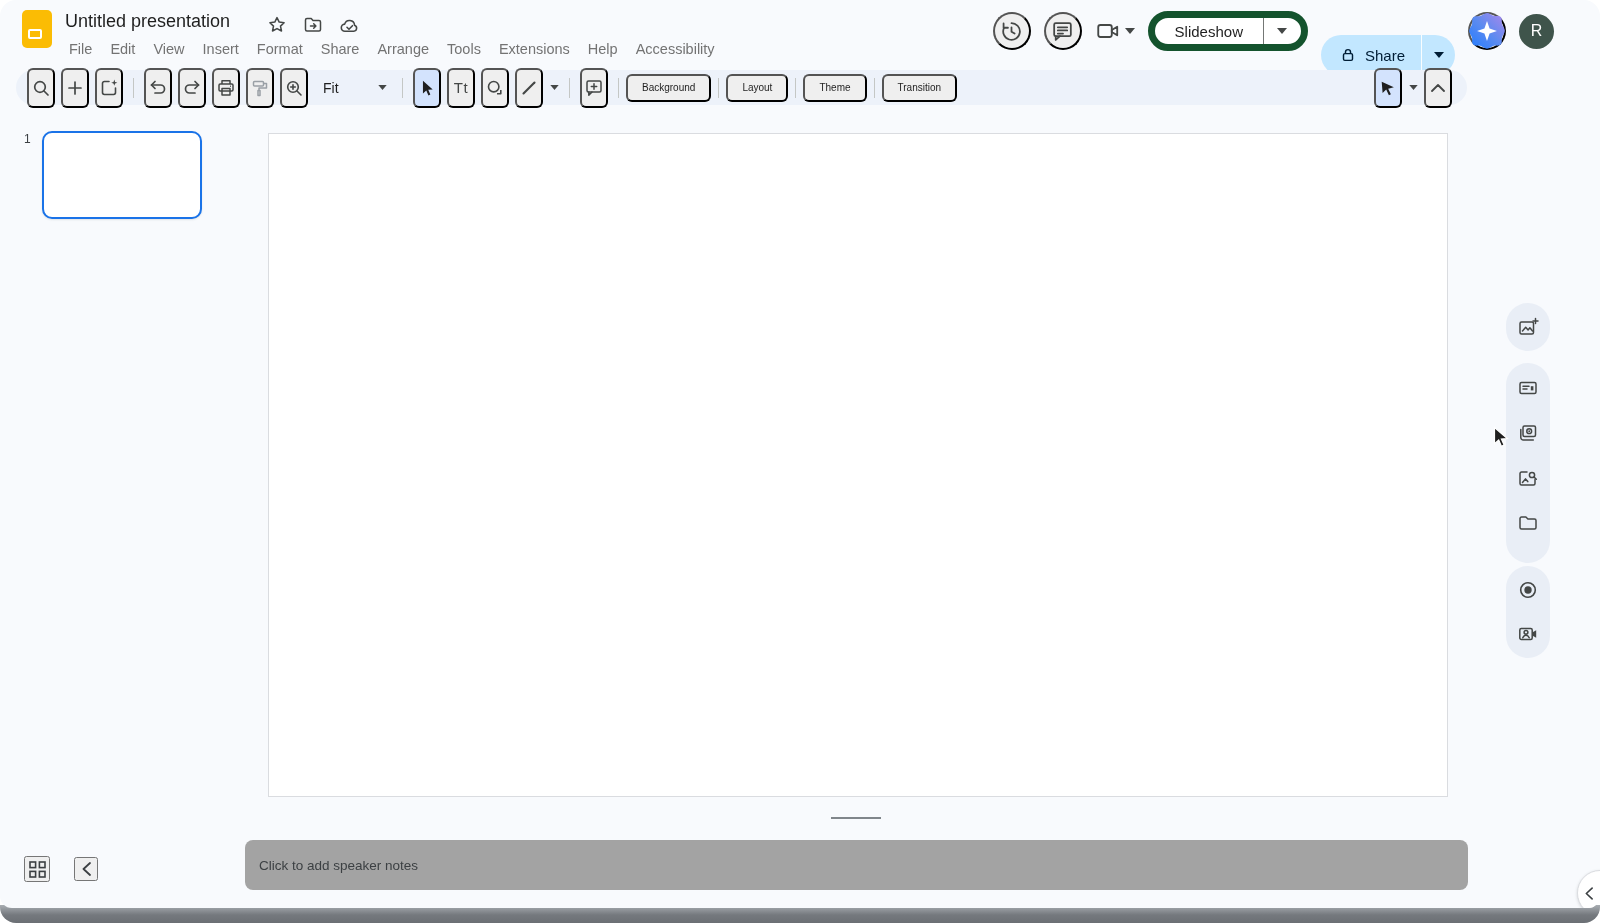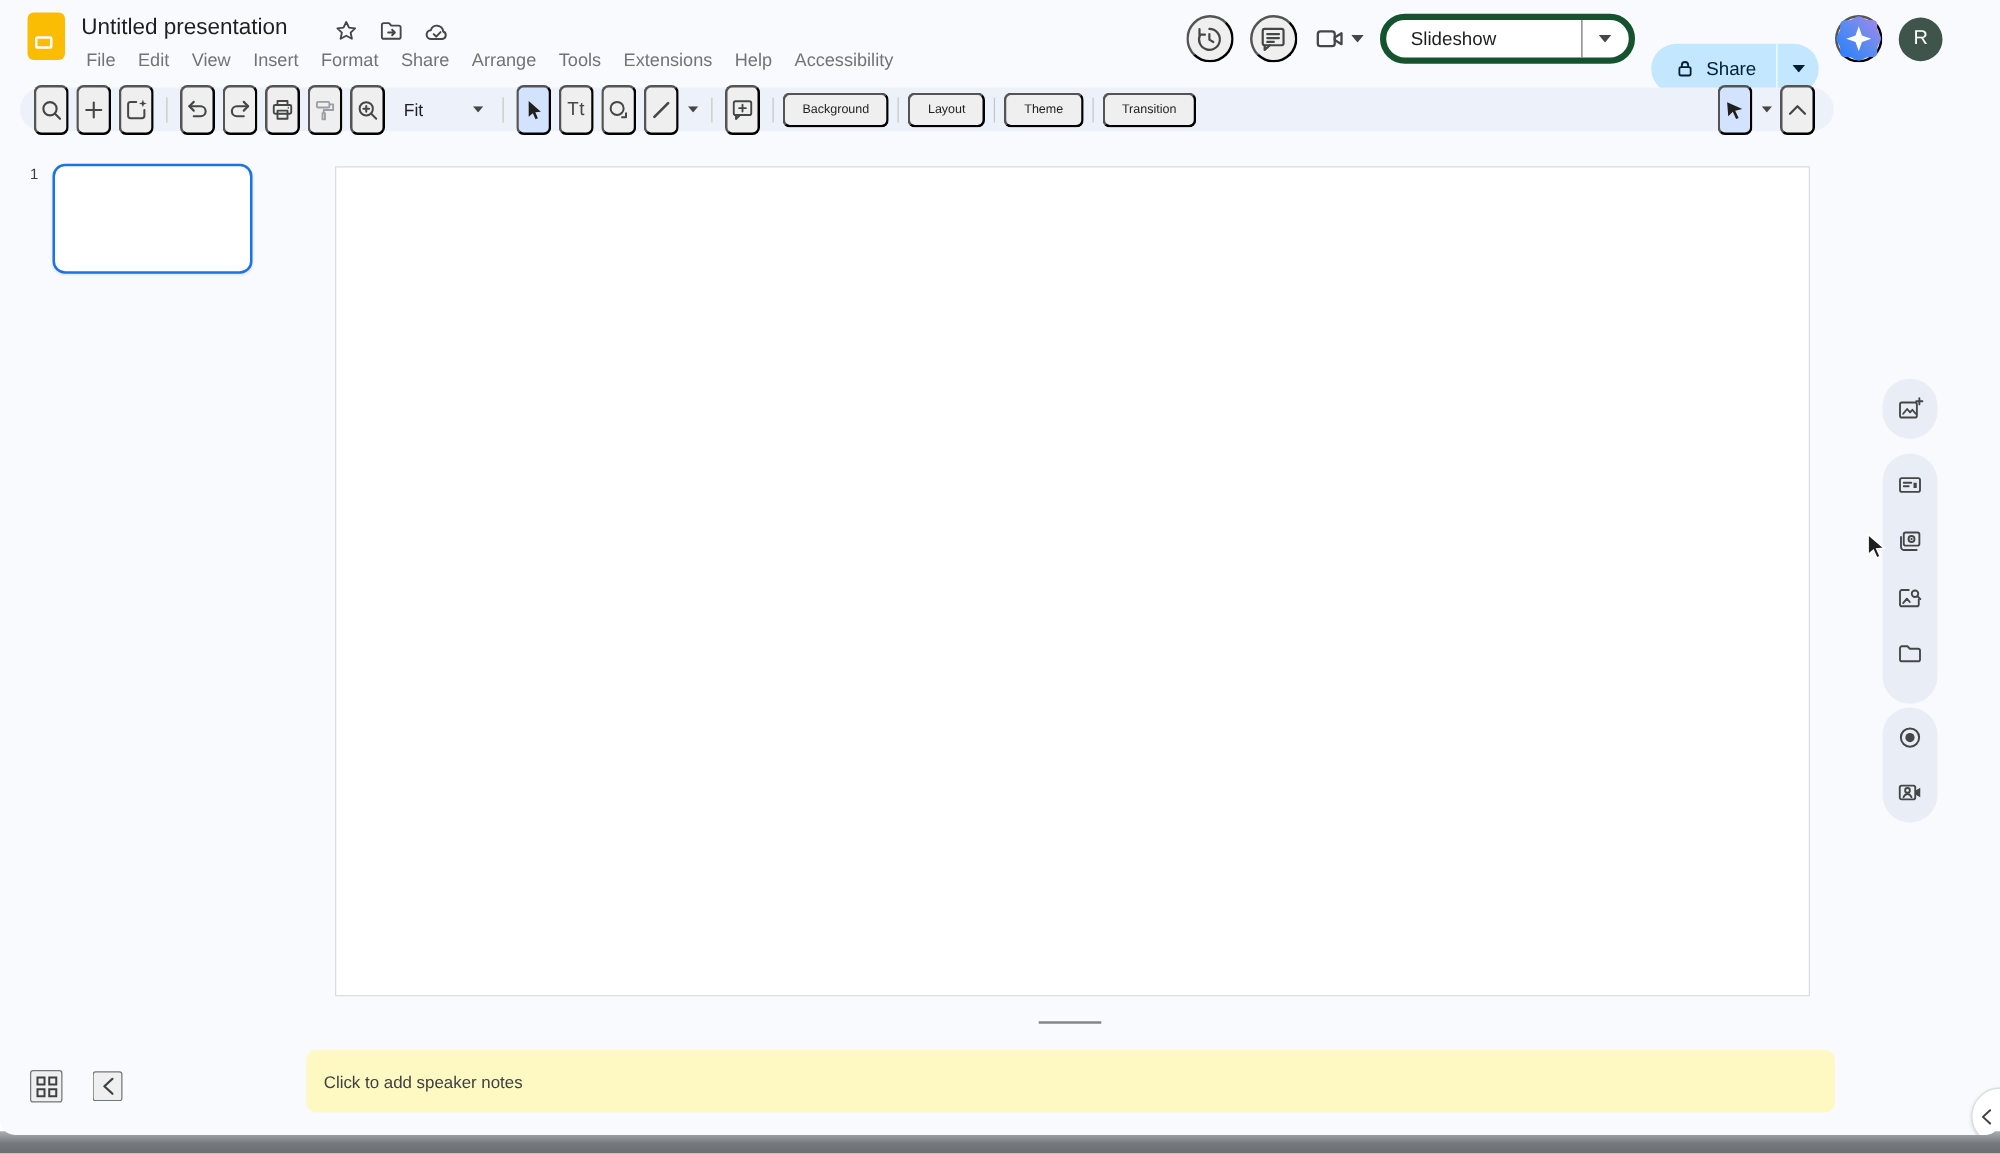--- a/index.html
+++ b/index.html
@@ -1,36 +1,36 @@
 <!DOCTYPE html>
 <html><head>
 <meta charset="utf-8">
 <style>
   * { margin:0; padding:0; box-sizing:border-box; }
   html,body { width:1600px; height:923px; font-family:"Liberation Sans", sans-serif; }
-  .app { position:relative; width:1600px; height:923px; overflow:hidden; background:#fff; }
+  .app { position:relative; width:1600px; height:923px; overflow:hidden; background:#fff;border-radius:16px; }
   .bottom-strip { position:absolute; left:0; bottom:0; width:100%; height:18px;
     background:linear-gradient(180deg,#a9aeb3 0%,#75797e 55%,#6b6f74 100%); }
   .content { position:absolute; left:0; top:0; width:1600px; height:908px;
     background:#f8fafd; border-radius:0 0 12px 12px; overflow:hidden; z-index:2; }
 
   
   .logo { position:absolute; left:22px; top:10px; width:30px; height:38px; background:#fbbc04; border-radius:5px; }
   .logo .inner { position:absolute; left:6px; top:19px; width:14px; height:10px; border:2.4px solid #fff; border-radius:2px; }
   .doc-title { position:absolute; left:65px; top:11px; font-size:18px; color:#1f1f1f; white-space:nowrap; }
   .title-icons { position:absolute; left:265px; top:13px; display:flex; gap:12px; align-items:center; }
   .icon-btn { display:flex; align-items:center; justify-content:center; width:24px; height:24px; border-radius:50%; cursor:pointer; background:transparent; border:none; }
   .menubar { position:absolute; left:60px; top:36px; display:flex; height:26px; align-items:center; }
   .menubar span { padding:2px 9px; font-size:14.5px; color:#737373; border-radius:6px; cursor:pointer; }
 
   .hdr-right { position:absolute; top:10px; right:46px; display:flex; align-items:center; gap:13px; height:42px; }
   .hdr-icon { width:38px; height:38px; display:flex; align-items:center; justify-content:center; border-radius:50%; cursor:pointer; }
   .cam-group { display:flex; align-items:center; gap:4px; cursor:pointer; }
   .pill { height:40px; display:flex; align-items:stretch; border-radius:20px; overflow:hidden; }
-  .slideshow-pill { border:5px solid #14532d; background:#fff;gap:48px; }
+  .slideshow-pill { border:7px solid #14532d; background:#fff; }
   .slideshow-main { display:flex; align-items:center; padding:0 20px; font-size:15px; font-weight:500; color:#1f1f1f; cursor:pointer; }
   .slideshow-caret { display:flex; align-items:center; justify-content:center; width:38px; border-left:1px solid #747775; cursor:pointer; }
   .share-pill { background:#c2e7ff; color:#001d35;margin-top:48px; }
   .share-main { display:flex; align-items:center; gap:8px; padding:0 16px 0 18px; font-size:15px; font-weight:500; cursor:pointer; }
   .share-caret { display:flex; align-items:center; justify-content:center; width:34px; border-left:1px solid rgba(255,255,255,.9); cursor:pointer; }
   .avatar { width:35px; height:35px; border-radius:50%; background:#3f544b; color:#fff; font-size:16px; display:flex; align-items:center; justify-content:center; cursor:pointer; }
 
   
   .toolbar { position:absolute; left:16px; top:70px; width:1451px; height:35px; background:#edf2fa;
     border-radius:18px; display:flex; align-items:center; padding:0 12px 0 8px; }
@@ -42,21 +42,21 @@
   .tb-text { padding:12px 14px; height:16px; display:flex; align-items:center; font-size:10px; color:#1f1f1f; border-radius:6px; cursor:pointer; white-space:nowrap; }
   .tb-right { margin-left:auto; display:flex; align-items:center; }
   .tt-glyph { font-size:15px; font-weight:500; color:#444746; letter-spacing:.5px; }
 
   
   .slide-number { position:absolute; left:24px; top:132px; font-size:12px; color:#3c4043; }
   .thumb { position:absolute; left:42px; top:131px; width:160px; height:88px; background:#fff;
     border:2px solid #1a73e8; border-radius:10px; box-shadow:0 1px 2px rgba(60,64,67,.12); cursor:pointer; }
   .canvas { position:absolute; left:268px; top:133px; width:1180px; height:664px; background:#fff; border:1px solid #dadce0; }
   .notes-handle { position:absolute; left:831px; top:817px; width:50px; height:2px; background:#80868b; cursor:row-resize; }
-  .notes-bar { position:absolute; left:245px; top:840px; width:1223px; height:50px; background:#fef9c3; border-radius:8px;
+  .notes-bar { position:absolute; left:245px; top:840px; width:1223px; height:50px; background:#a3a3a3; border-radius:8px;
     display:flex; align-items:center; padding-left:14px; font-size:13.5px; color:#3c4043; cursor:text; }
 
   
   .grid-btn { position:absolute; left:24px; top:856px; width:26px; height:26px; display:flex; align-items:center; justify-content:center; cursor:pointer; }
   .collapse-left { position:absolute; left:74px; top:857px; width:24px; height:24px; display:flex; align-items:center; justify-content:center; cursor:pointer; }
 
   
   .rail-pill { position:absolute; left:1506px; width:44px; background:#e9eef6; border-radius:22px;
     display:flex; flex-direction:column; align-items:center; }
   .rail-pill .icon-btn { width:32px; height:32px; }

